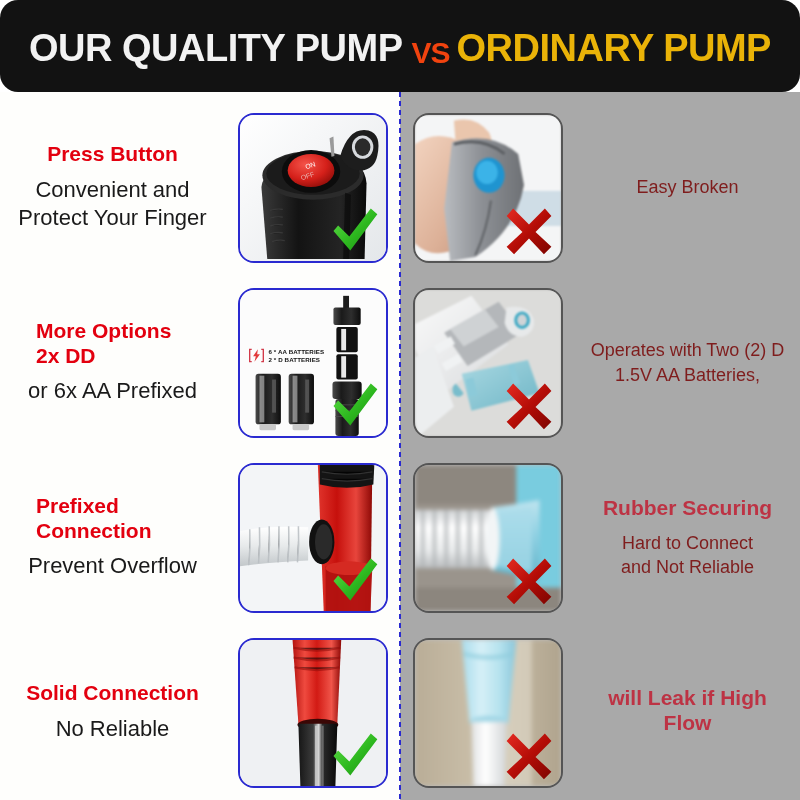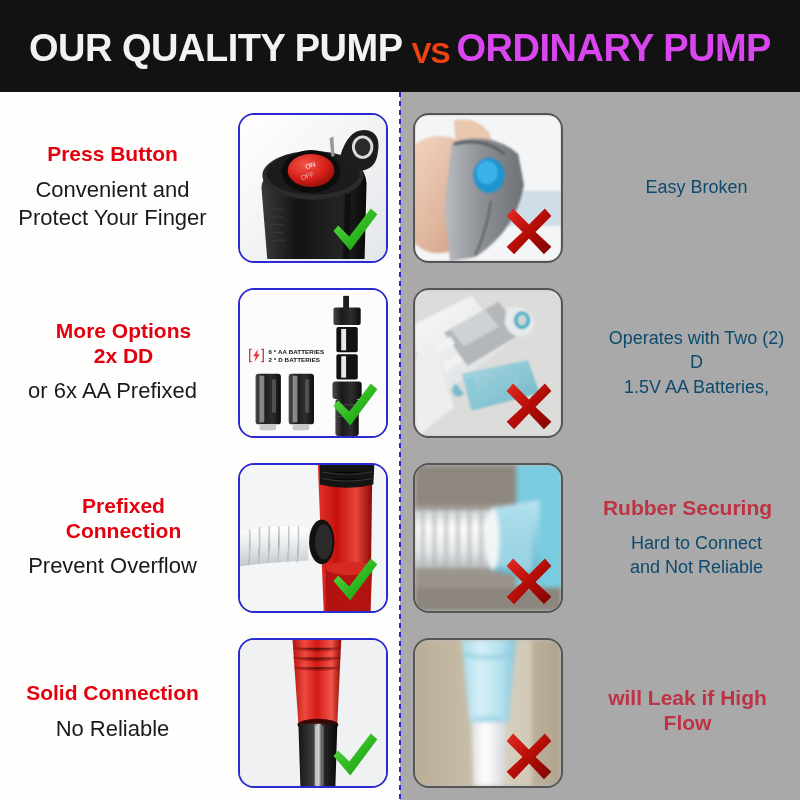--- a/index.html
+++ b/index.html
@@ -26,20 +26,21 @@
   #header {
     position: absolute;
     left: 0; top: 0;
     width: 800px;
     height: 92px;
     background: #121212;
     display: flex;
     align-items: center;
     justify-content: center;
     overflow: hidden;
+    border-radius: 18px;
   }
   #header .h-inner {
     display: flex;
     align-items: baseline;
     white-space: nowrap;
     transform: translateY(2px);
   }
   .h-ours {
     font-size: 38px;
     font-weight: bold;
@@ -51,21 +52,21 @@
     font-weight: bold;
     color: #f1430f;
     letter-spacing: -1px;
     margin: 0 7px 0 9px;
     position: relative;
     top: 2px;
   }
   .h-ord {
     font-size: 38px;
     font-weight: bold;
-    color: #d946ef;
+    color: #eab308;
     letter-spacing: -0.5px;
   }
 
   
   #body-area {
     position: absolute;
     left: 0; top: 92px;
     width: 800px;
     height: 708px;
   }
@@ -128,44 +129,43 @@
 
   
   .l-head {
     color: #e3000f;
     font-weight: bold;
     font-size: 21px;
     line-height: 1.18;
     margin-bottom: 9px;
     white-space: pre-line;
   }
-  .l-head.alignleft { text-align: center; padding-left: 22px; }
+  .l-head.alignleft { text-align: left; padding-left: 22px; }
   .l-sub {
     color: #1a1a1a;
     font-size: 22px;
     line-height: 1.3;
     white-space: pre-line;
   }
 
   
   .r-head {
     color: #bd3344;
     font-weight: bold;
     font-size: 21px;
     line-height: 1.18;
     margin-bottom: 10px;
     white-space: pre-line;
   }
   .r-head.single { margin-bottom: 4px; }
   .r-sub {
-    color: #0c4a6e;
+    color: #7f1d1d;
     font-size: 18px;
     line-height: 1.35;
     white-space: pre-line;
-    margin-left: 18px;
   }
 
   
   .photo {
     position: relative;
     width: 150px;
     height: 150px;
     border-radius: 16px;
     overflow: hidden;
     box-sizing: border-box;

